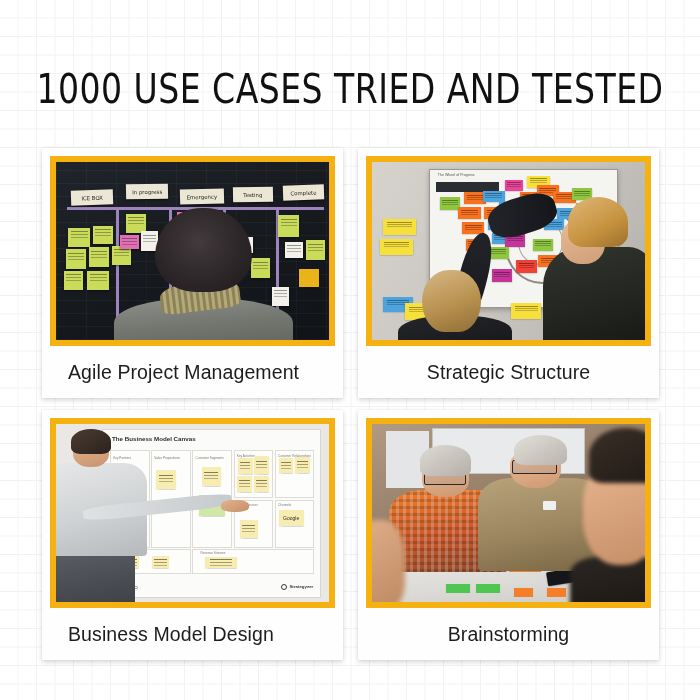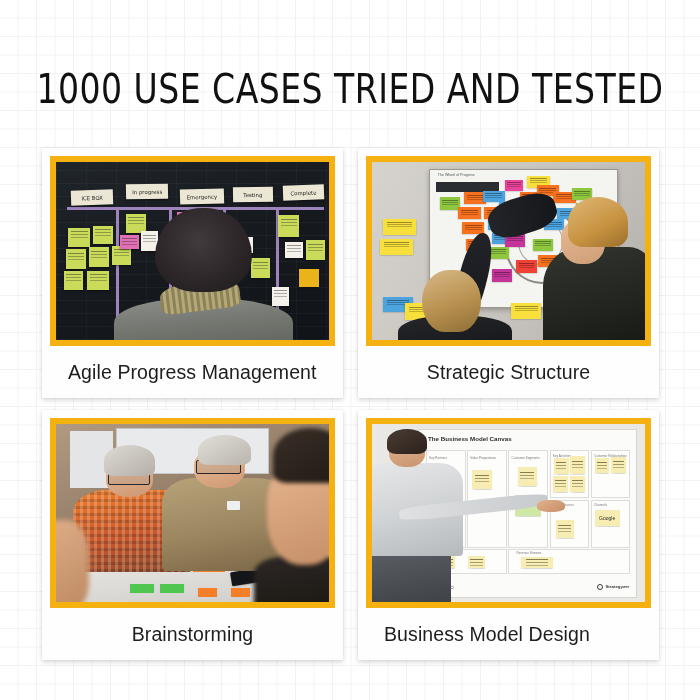--- a/index.html
+++ b/index.html
@@ -520,21 +520,21 @@
             <span class="scribble"></span>
           </div>
 
         <div class="kb-person">
           <div class="kb-shoulders"></div>
           <div class="kb-scarf"></div>
           <div class="kb-hair"></div>
         </div>
       </div>
     </div>
-    <div class="card-label">Agile Progress Management</div>
+    <div class="card-label">Agile Project Management</div>
   </div>
 
   <div class="card">
     <div class="card-photo-wrap">
       <div class="card-photo workshop">
         <div class="ws-wall"></div>
         <div class="ws-board">
           <div class="ws-board-title">The Wheel of Progress</div>
           <div class="ws-bar"></div>
           <div class="ws-wheel-outer"></div>
@@ -588,20 +588,136 @@
           <div class="ws-p2-face"></div>
           <div class="ws-p2-hair"></div>
         </div>
       </div>
     </div>
     <div class="card-label centered">Strategic Structure</div>
   </div>
 
   <div class="card">
     <div class="card-photo-wrap">
+      <div class="card-photo bmc">
+        <div class="bmc-screen">
+          <div class="bmc-title">The Business Model Canvas</div>
+          <div class="bmc-grid">
+
+            <div class="bmc-cell" style="grid-row:1 / span 2">
+              <div class="bmc-cell-title">Key Partners</div>
+              <div class="bmc-cell-lines"></div>
+              <div class="bmc-note" style="left:62%; top:42%; width:30%; height:15%">
+                  <span class="doodle"></span>
+                </div>
+            </div>
+
+            <div class="bmc-cell">
+              <div class="bmc-cell-title">Key Activities</div>
+              <div class="bmc-note" style="left:8%;  top:14%; width:40%; height:36%">
+                  <span class="doodle"></span>
+                </div>
+              <div class="bmc-note" style="left:52%; top:10%; width:40%; height:40%">
+                  <span class="doodle"></span>
+                </div>
+              <div class="bmc-note" style="left:6%;  top:54%; width:40%; height:34%">
+                  <span class="doodle"></span>
+                </div>
+              <div class="bmc-note" style="left:52%; top:54%; width:40%; height:34%">
+                  <span class="doodle"></span>
+                </div>
+            </div>
+
+            <div class="bmc-cell" style="grid-row:1 / span 2">
+              <div class="bmc-cell-title">Value Propositions</div>
+              <div class="bmc-note" style="left:10%; top:20%; width:54%; height:20%">
+                  <span class="doodle"></span>
+                </div>
+            </div>
+
+            <div class="bmc-cell">
+              <div class="bmc-cell-title">Customer Relationships</div>
+              <div class="bmc-note" style="left:8%;  top:14%; width:38%; height:34%">
+                  <span class="doodle"></span>
+                </div>
+              <div class="bmc-note" style="left:52%; top:12%; width:40%; height:36%">
+                  <span class="doodle"></span>
+                </div>
+            </div>
+
+            <div class="bmc-cell" style="grid-row:1 / span 2">
+              <div class="bmc-cell-title">Customer Segments</div>
+              <div class="bmc-note" style="left:22%; top:16%; width:52%; height:20%">
+                  <span class="doodle"></span>
+                </div>
+              <div class="bmc-note green" style="left:14%; top:46%; width:70%; height:22%">
+                <span class="bmc-check" style="left:30%; top:2%">✔</span>
+              </div>
+            </div>
+
+            <div class="bmc-cell">
+              <div class="bmc-cell-title">Key Resources</div>
+              <div class="bmc-note" style="left:14%; top:42%; width:48%; height:40%">
+                  <span class="doodle"></span>
+                </div>
+            </div>
+
+            <div class="bmc-cell">
+              <div class="bmc-cell-title">Channels</div>
+              <div class="bmc-note" style="left:8%; top:20%; width:66%; height:36%; display:flex; align-items:center; justify-content:center; font-size:5px; color:#2b2b2b">Google</div>
+            </div>
+
+            <div class="bmc-cell" style="grid-column:1 / span 2">
+              <div class="bmc-cell-title">Cost Structure</div>
+              <div class="bmc-note" style="left:14%; top:26%; width:22%; height:52%">
+                  <span class="doodle"></span>
+                </div>
+              <div class="bmc-note" style="left:52%; top:24%; width:22%; height:54%">
+                  <span class="doodle"></span>
+                </div>
+            </div>
+
+            <div class="bmc-cell" style="grid-column:3 / span 3">
+              <div class="bmc-cell-title">Revenue Streams</div>
+              <div class="bmc-note" style="left:10%; top:28%; width:26%; height:48%">
+                  <span class="doodle"></span>
+                </div>
+            </div>
+          </div>
+
+          <div class="bmc-footer-dots">
+            <i></i>
+              <i></i>
+              <i></i>
+              <i></i>
+              <i></i>
+          </div>
+          <div class="bmc-brand">
+            <span class="mark"></span>
+            <span>Strategyzer</span>
+          </div>
+        </div>
+
+        <div class="bmc-man">
+          <div class="bmc-trousers"></div>
+          <div class="bmc-shirt">
+            <div class="bmc-arm"></div>
+            <div class="bmc-hand"></div>
+          </div>
+          <div class="bmc-face"></div>
+          <div class="bmc-glasses"></div>
+          <div class="bmc-hair"></div>
+        </div>
+      </div>
+    </div>
+    <div class="card-label">Business Model Design</div>
+  </div>
+
+  <div class="card">
+    <div class="card-photo-wrap">
       <div class="card-photo brainstorm">
         <div class="bs-bg"></div>
         <div class="bs-screen"></div>
         <div class="bs-flipchart"></div>
         <div class="bs-table"></div>
 
         <div class="bs-note cyan" style="left:14%; top:69%; width:9%;  height:5%; transform:rotate(-4deg)"></div>
         <div class="bs-note green" style="left:24%; top:72%; width:9%;  height:4%; transform:rotate(-5deg)"></div>
         <div class="bs-note green" style="left:23%; top:78%; width:8%;  height:4%; transform:rotate(-6deg)"></div>
         <div class="bs-note green" style="left:29%; top:66%; width:8%;  height:4%; transform:rotate(-4deg)"></div>
@@ -644,129 +760,13 @@
           <div class="bs-p3-face"></div>
           <div class="bs-p3-hair"></div>
         </div>
 
         <div class="bs-p4"></div>
       </div>
     </div>
     <div class="card-label centered">Brainstorming</div>
   </div>
 
-  <div class="card">
-    <div class="card-photo-wrap">
-      <div class="card-photo bmc">
-        <div class="bmc-screen">
-          <div class="bmc-title">The Business Model Canvas</div>
-          <div class="bmc-grid">
-
-            <div class="bmc-cell" style="grid-row:1 / span 2">
-              <div class="bmc-cell-title">Key Partners</div>
-              <div class="bmc-cell-lines"></div>
-              <div class="bmc-note" style="left:62%; top:42%; width:30%; height:15%">
-                  <span class="doodle"></span>
-                </div>
-            </div>
-
-            <div class="bmc-cell">
-              <div class="bmc-cell-title">Key Activities</div>
-              <div class="bmc-note" style="left:8%;  top:14%; width:40%; height:36%">
-                  <span class="doodle"></span>
-                </div>
-              <div class="bmc-note" style="left:52%; top:10%; width:40%; height:40%">
-                  <span class="doodle"></span>
-                </div>
-              <div class="bmc-note" style="left:6%;  top:54%; width:40%; height:34%">
-                  <span class="doodle"></span>
-                </div>
-              <div class="bmc-note" style="left:52%; top:54%; width:40%; height:34%">
-                  <span class="doodle"></span>
-                </div>
-            </div>
-
-            <div class="bmc-cell" style="grid-row:1 / span 2">
-              <div class="bmc-cell-title">Value Propositions</div>
-              <div class="bmc-note" style="left:10%; top:20%; width:54%; height:20%">
-                  <span class="doodle"></span>
-                </div>
-            </div>
-
-            <div class="bmc-cell">
-              <div class="bmc-cell-title">Customer Relationships</div>
-              <div class="bmc-note" style="left:8%;  top:14%; width:38%; height:34%">
-                  <span class="doodle"></span>
-                </div>
-              <div class="bmc-note" style="left:52%; top:12%; width:40%; height:36%">
-                  <span class="doodle"></span>
-                </div>
-            </div>
-
-            <div class="bmc-cell" style="grid-row:1 / span 2">
-              <div class="bmc-cell-title">Customer Segments</div>
-              <div class="bmc-note" style="left:22%; top:16%; width:52%; height:20%">
-                  <span class="doodle"></span>
-                </div>
-              <div class="bmc-note green" style="left:14%; top:46%; width:70%; height:22%">
-                <span class="bmc-check" style="left:30%; top:2%">✔</span>
-              </div>
-            </div>
-
-            <div class="bmc-cell">
-              <div class="bmc-cell-title">Key Resources</div>
-              <div class="bmc-note" style="left:14%; top:42%; width:48%; height:40%">
-                  <span class="doodle"></span>
-                </div>
-            </div>
-
-            <div class="bmc-cell">
-              <div class="bmc-cell-title">Channels</div>
-              <div class="bmc-note" style="left:8%; top:20%; width:66%; height:36%; display:flex; align-items:center; justify-content:center; font-size:5px; color:#2b2b2b">Google</div>
-            </div>
-
-            <div class="bmc-cell" style="grid-column:1 / span 2">
-              <div class="bmc-cell-title">Cost Structure</div>
-              <div class="bmc-note" style="left:14%; top:26%; width:22%; height:52%">
-                  <span class="doodle"></span>
-                </div>
-              <div class="bmc-note" style="left:52%; top:24%; width:22%; height:54%">
-                  <span class="doodle"></span>
-                </div>
-            </div>
-
-            <div class="bmc-cell" style="grid-column:3 / span 3">
-              <div class="bmc-cell-title">Revenue Streams</div>
-              <div class="bmc-note" style="left:10%; top:28%; width:26%; height:48%">
-                  <span class="doodle"></span>
-                </div>
-            </div>
-          </div>
-
-          <div class="bmc-footer-dots">
-            <i></i>
-              <i></i>
-              <i></i>
-              <i></i>
-              <i></i>
-          </div>
-          <div class="bmc-brand">
-            <span class="mark"></span>
-            <span>Strategyzer</span>
-          </div>
-        </div>
-
-        <div class="bmc-man">
-          <div class="bmc-trousers"></div>
-          <div class="bmc-shirt">
-            <div class="bmc-arm"></div>
-            <div class="bmc-hand"></div>
-          </div>
-          <div class="bmc-face"></div>
-          <div class="bmc-glasses"></div>
-          <div class="bmc-hair"></div>
-        </div>
-      </div>
-    </div>
-    <div class="card-label">Business Model Design</div>
-  </div>
-
 </div>
 
 </body></html>

